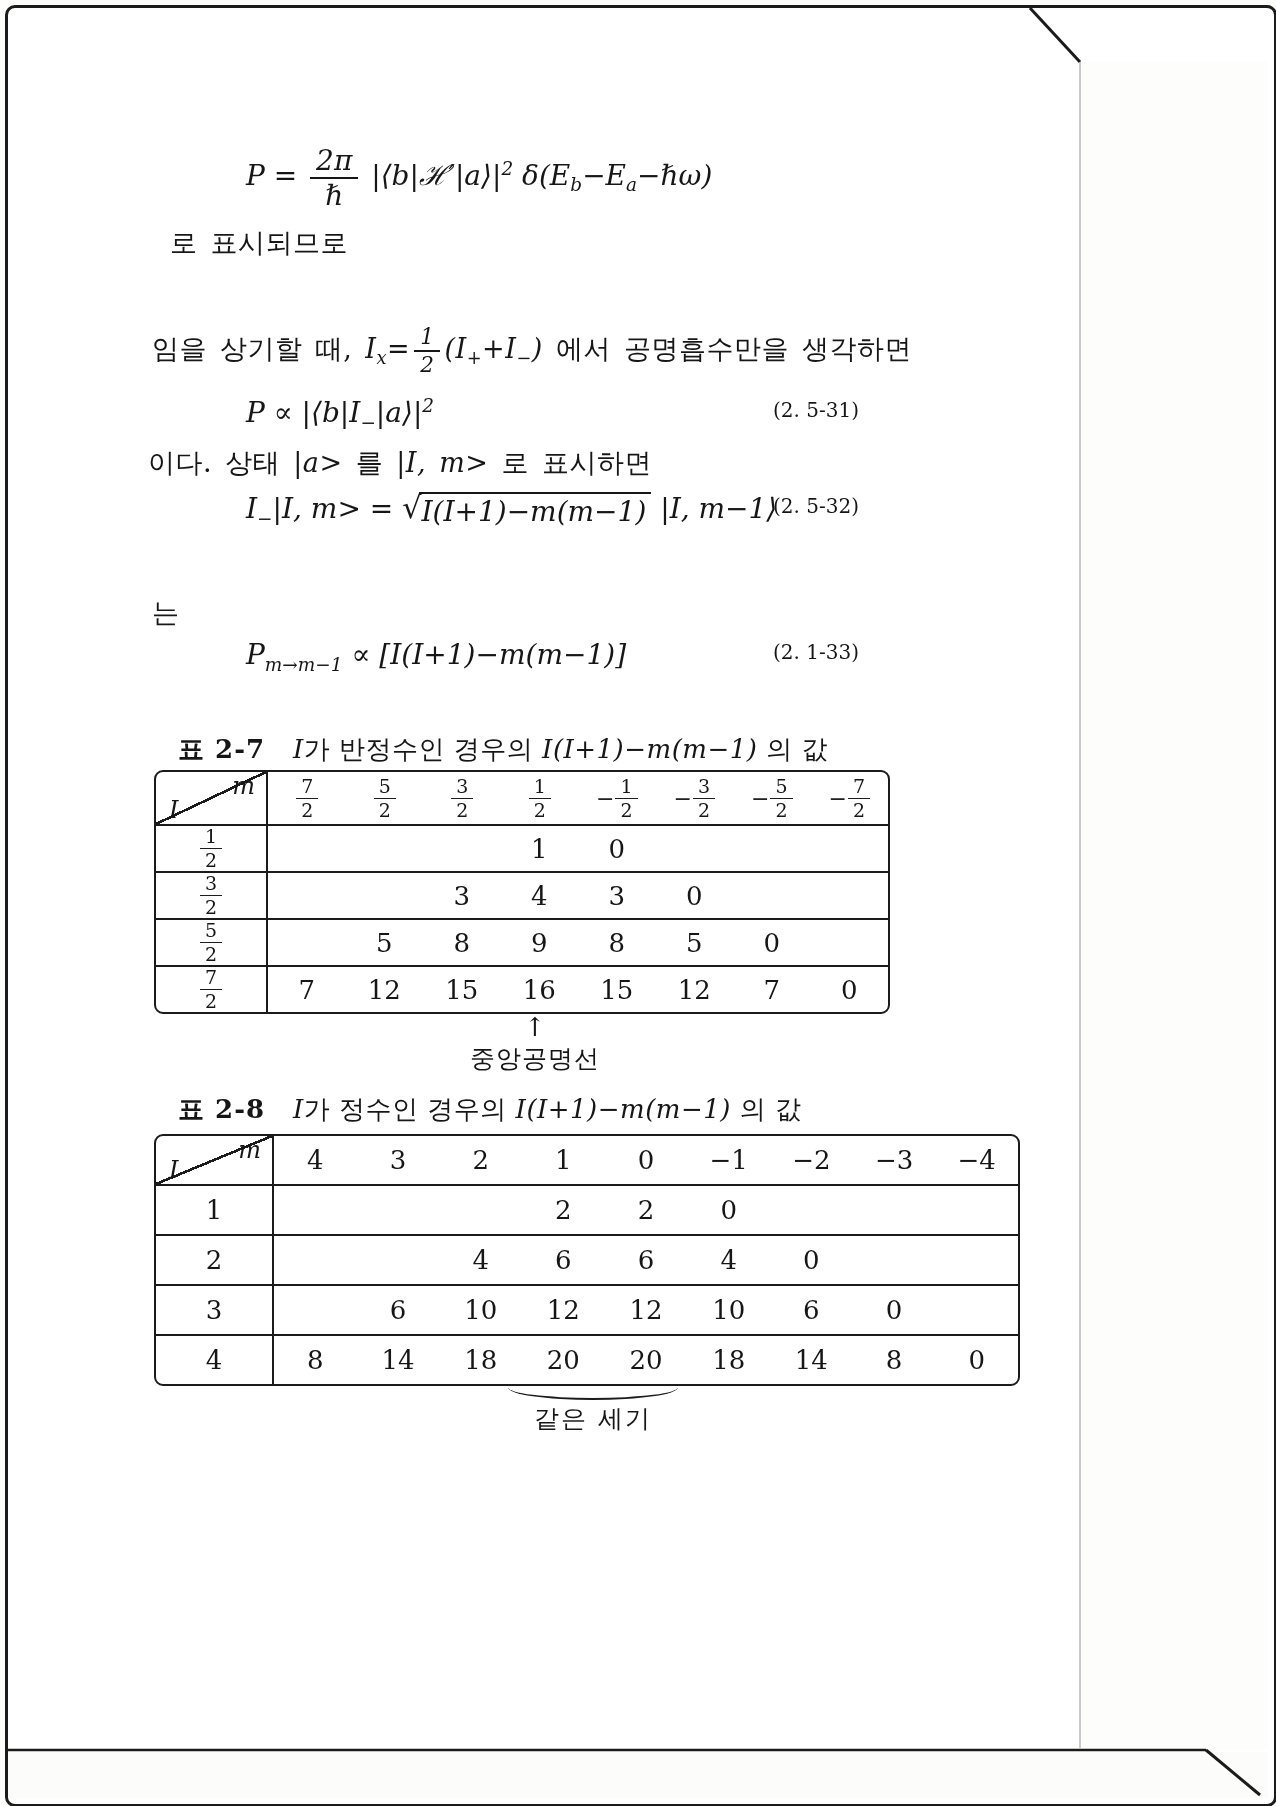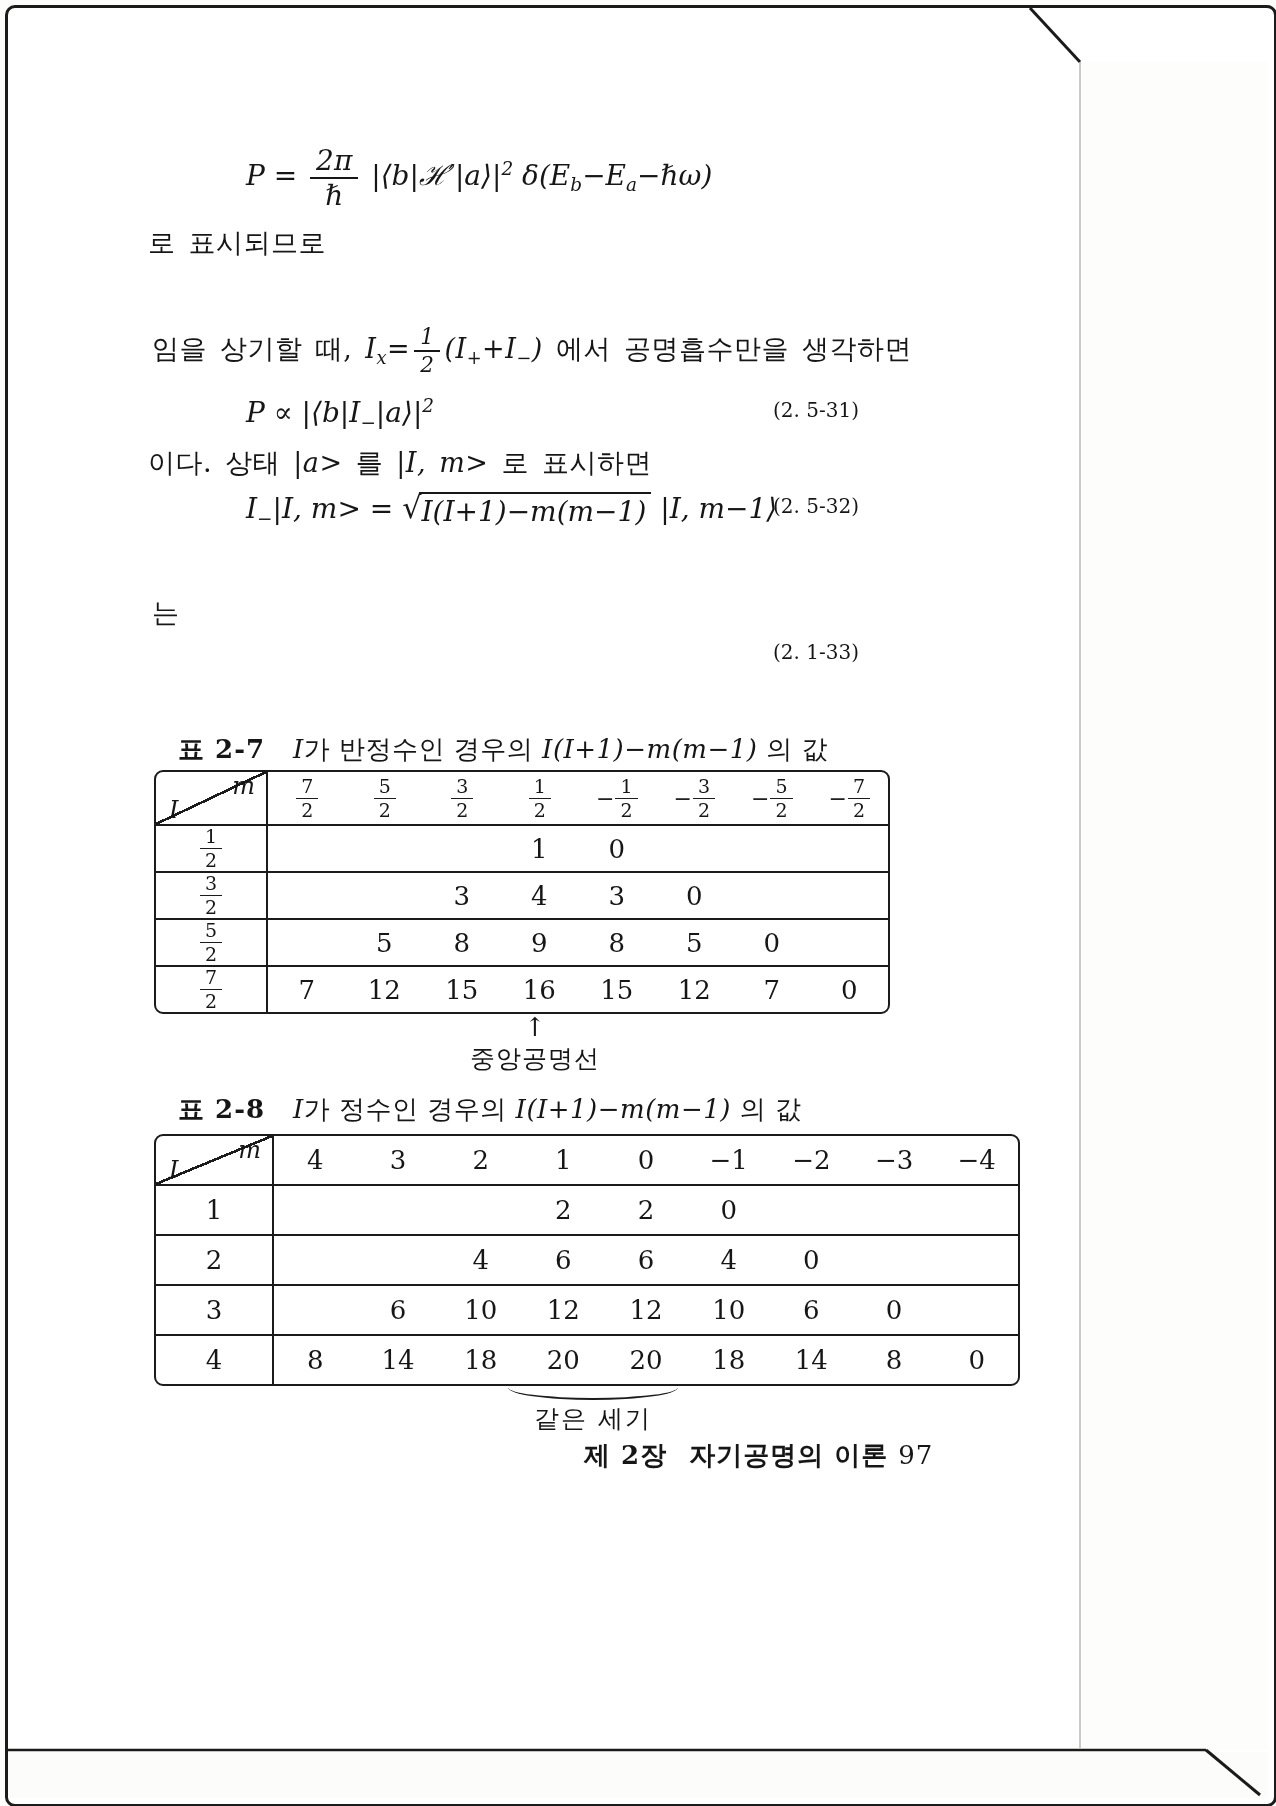--- a/index.html
+++ b/index.html
@@ -81,21 +81,21 @@
 
   <div class="content">
 
     <div class="blk eqrow" style="top:136px;">
       <div class="eqbody math eq"><span>P = </span><span class="frac">
             <span class="num">2π</span>
             <span class="den">ℏ</span>
           </span><span> |⟨b|</span><span>ℋ′</span><span>|a⟩|</span><sup>2</sup><span> δ(E</span><sub>b</sub><span>−E</span><sub>a</sub><span>−ℏω)</span></div>
     </div>
 
-    <div class="blk kr" style="left:140px;top:218px;"><span>로 표시되므로</span></div>
+    <div class="blk kr" style="left:162px;top:218px;"><span>로 표시되므로</span></div>
 
 
     <div class="blk kr" style="left:144px;top:316px;"><span>임을 상기할 때, </span><span class="math">I</span><sub class="math">x</sub><span class="math">=</span><span class="frac inline">
           <span class="num">1</span>
           <span class="den">2</span>
         </span><span class="math">(I</span><sub class="math">+</sub><span class="math">+I</span><sub class="math">−</sub><span class="math">)</span><span> 에서 공명흡수만을 생각하면</span></div>
 
     <div class="blk eqrow" style="top:388px;">
       <div class="eqbody math eq"><span>P ∝ |⟨b|I</span><sub>−</sub><span>|a⟩|</span><sup>2</sup></div>
       <span class="tag">(2. 5-31)</span>
@@ -107,20 +107,21 @@
       <div class="eqbody math eq"><span>I</span><sub>−</sub><span>|I, m&gt; = </span><span class="sqrt">
             <span class="rad">√</span>
             <span class="rand">I(I+1)−m(m−1)</span>
           </span><span> |I, m−1⟩</span></div>
       <span class="tag">(2. 5-32)</span>
     </div>
 
     <div class="blk kr" style="left:144px;top:588px;"><span>는</span></div>
 
     <div class="blk eqrow" style="top:630px;">
+      <div class="eqbody math eq"><span>P</span><sub>m→m−1</sub><span> ∝ [I(I+1)−m(m−1)]</span></div>
       <span class="tag">(2. 1-33)</span>
     </div>
 
 
     <div class="blk cap" style="left:170px;top:724px;"><span class="lbl">표 2-7</span><span class="math">I</span><span>가 반정수인 경우의 </span><span class="math">I(I+1)−m(m−1)</span><span> 의 값</span></div>
 
     <div class="tbl t27">
       <div class="trow thead">
         <div class="cell first corner">
             <span class="diag"></span>
@@ -336,16 +337,15 @@
         <div class="cell">18</div>
         <div class="cell">14</div>
         <div class="cell">8</div>
         <div class="cell">0</div>
       </div>
     </div>
 
     <div class="brace"></div>
     <div class="bracelabel">같은 세기</div>
 
-    <div class="footer"><span class="bold">제 2장</span><span class="gap"></span><span class="bold">자기공명의 이론</span><span class="pg">97</span></div>
 
   </div>
 </div>
 
 </body></html>

